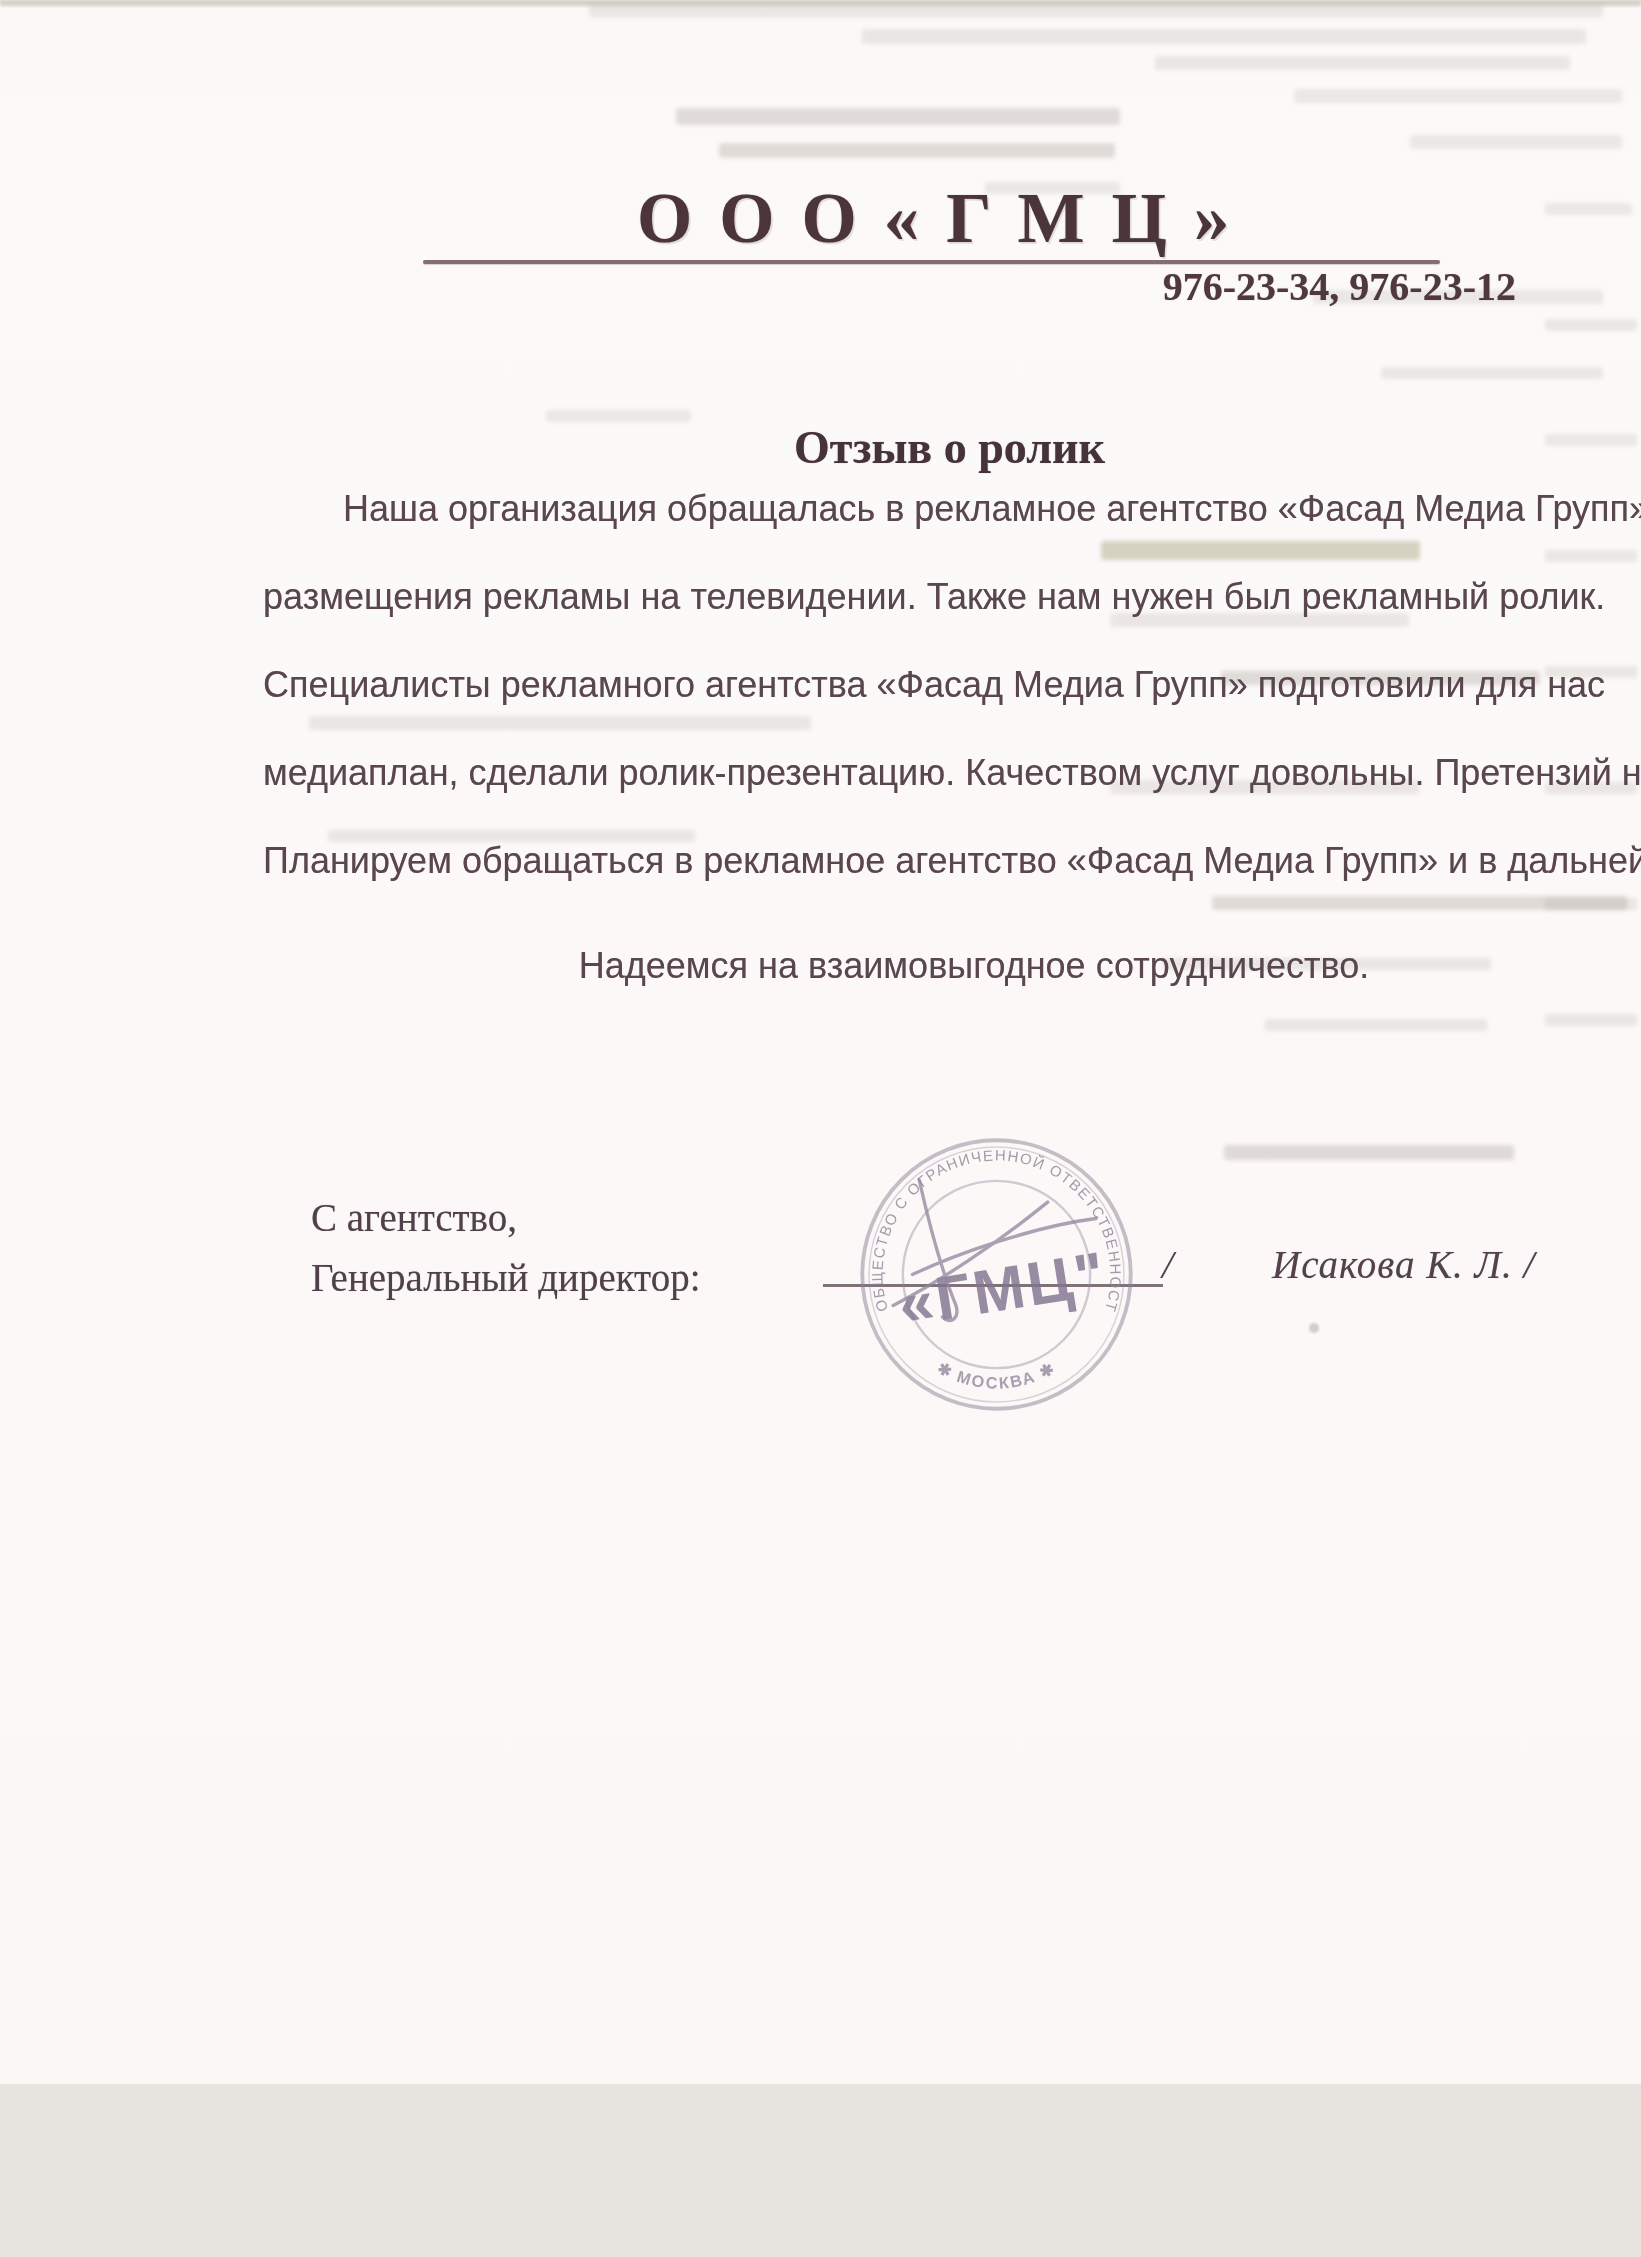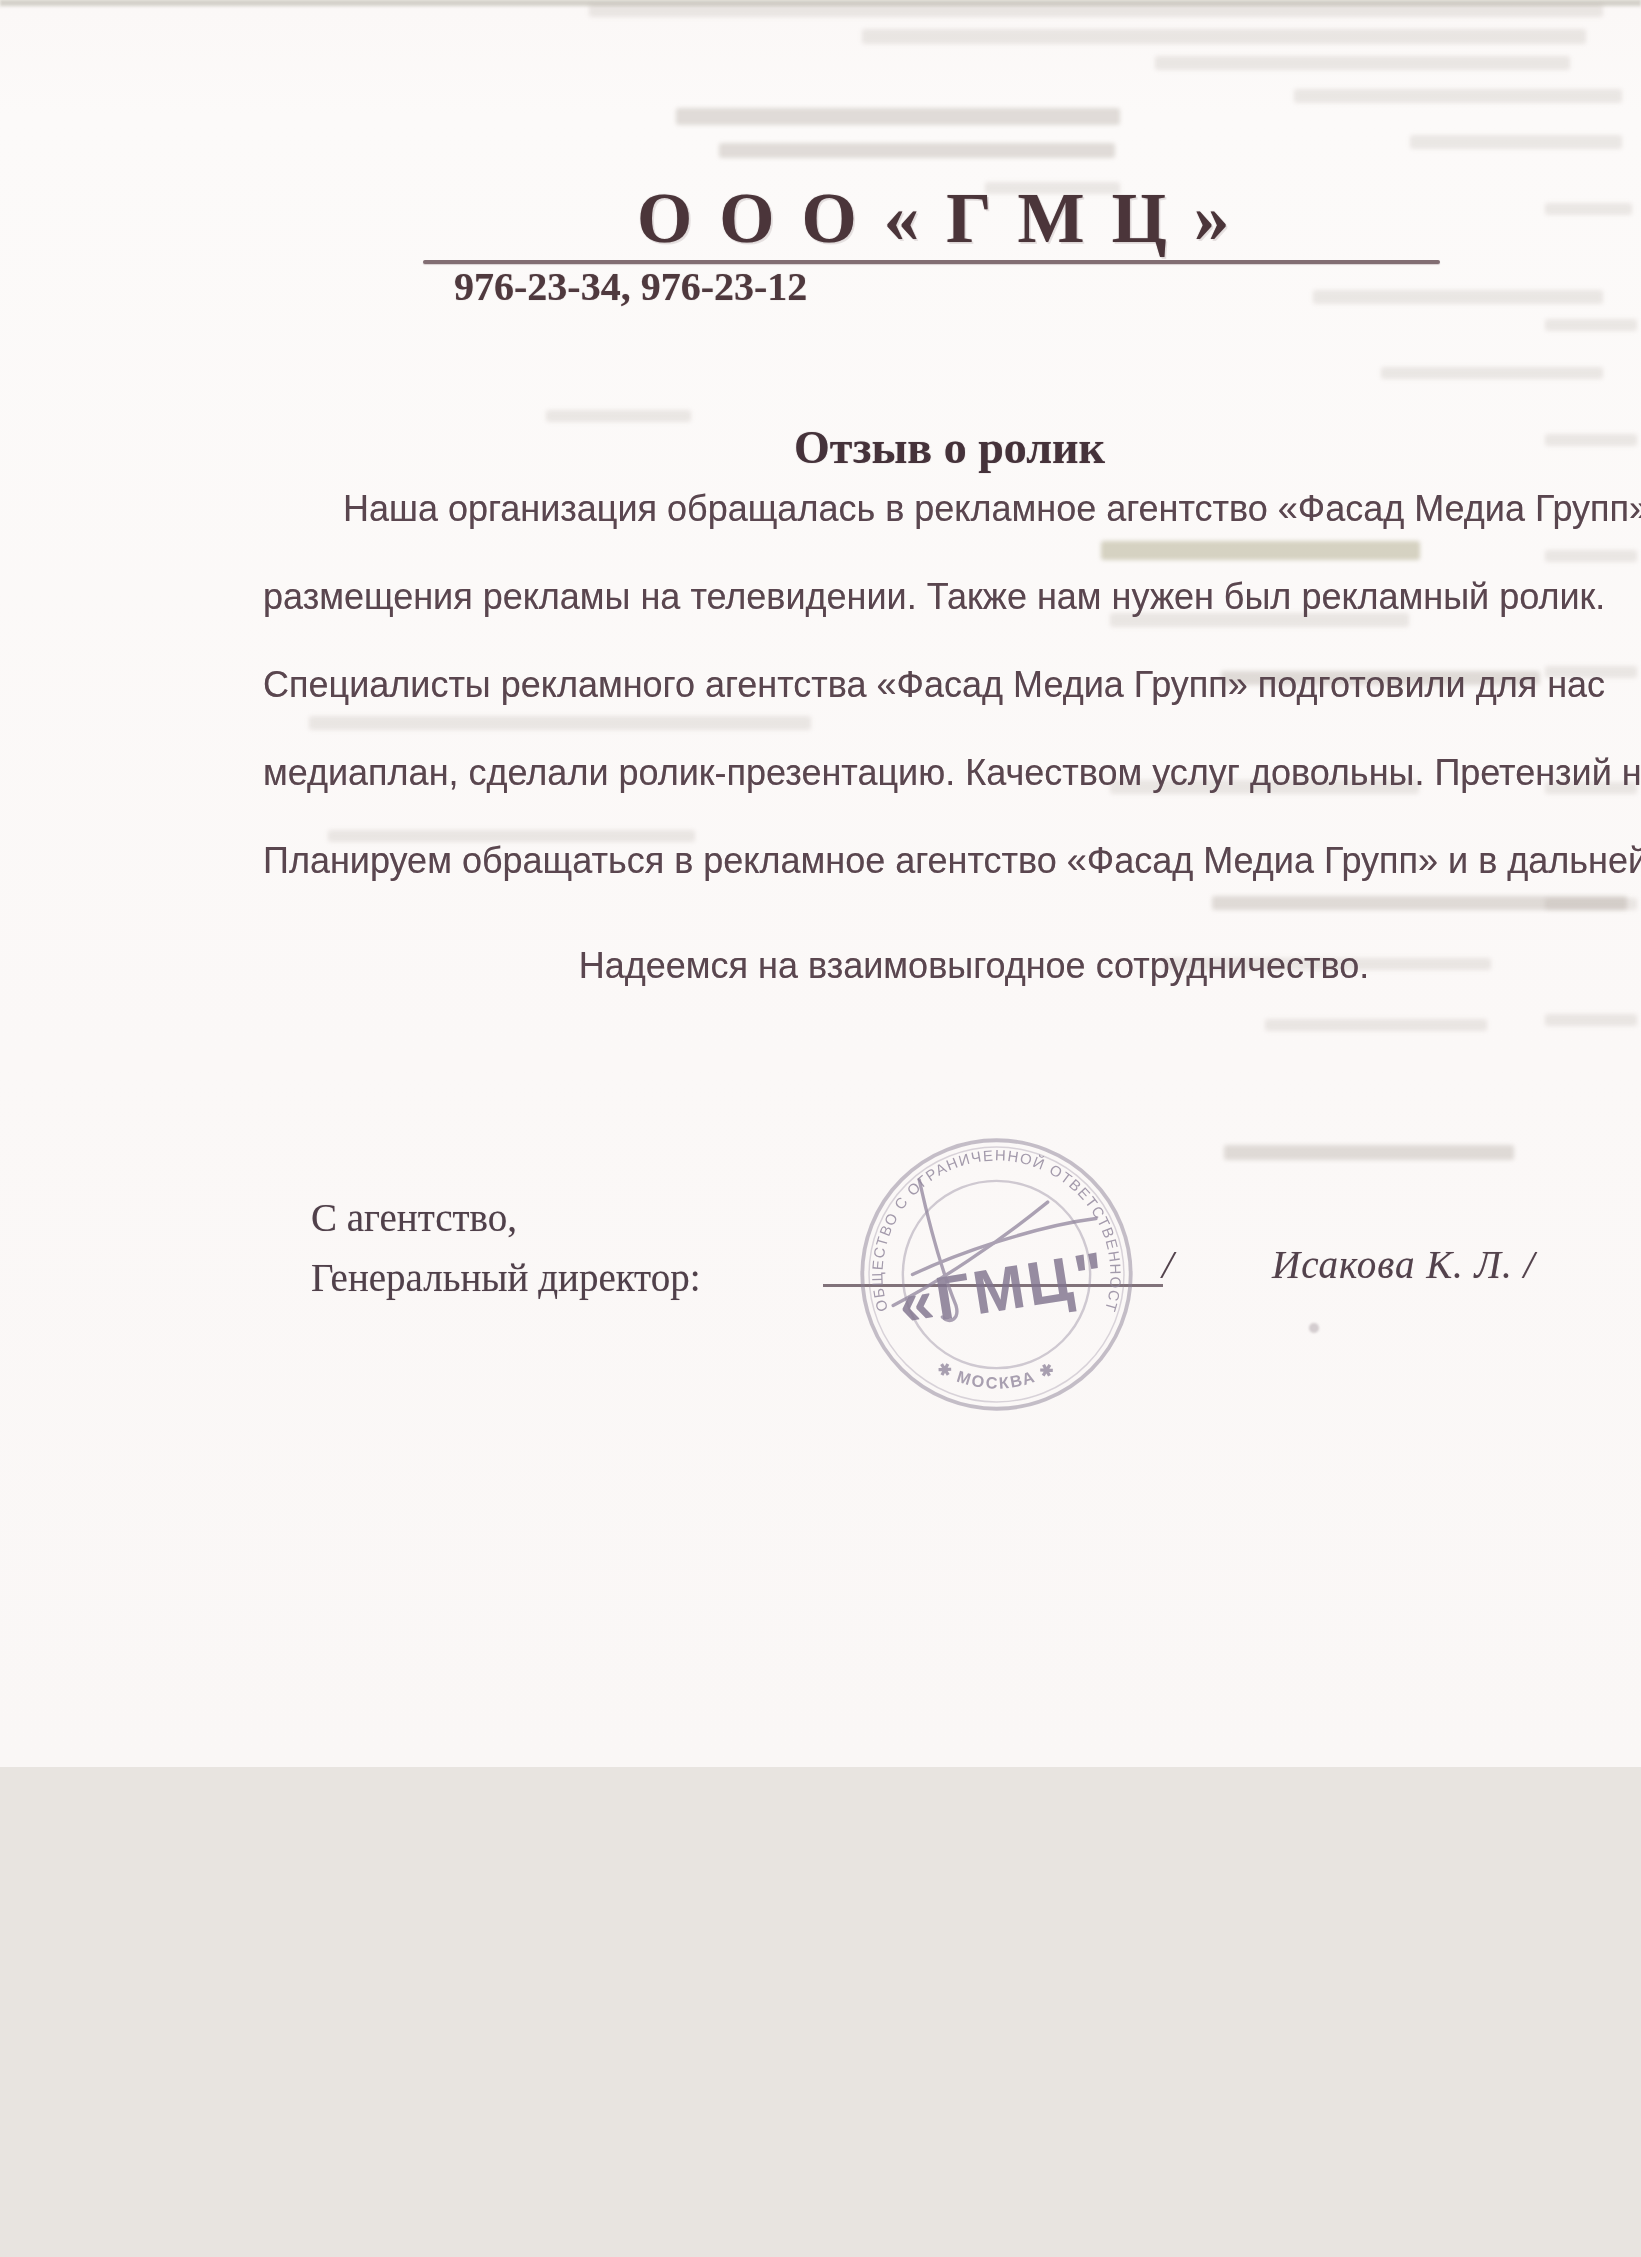--- a/index.html
+++ b/index.html
@@ -1,18 +1,18 @@
 <!DOCTYPE html>
 <html><head>
 <meta charset="utf-8">
 <style>
   html,body{margin:0;padding:0;background:#e8e4e0;}
   .page{
     position:relative;
-    width:1641px;height:1767px;
+    width:1641px;height:2084px;
     margin:0 auto;
     background:linear-gradient(180deg,#f1eeea 0px,#fbf8f7 9.7px,#fcfaf9 116px,#fbf8f7 60%,#faf7f6 100%);
     overflow:hidden;
     font-family:"Liberation Serif", serif;
     color:#4e3a40;
   }
   
   .company{
     position:absolute;left:637px;top:183px;
     font-family:"Liberation Serif", serif;
@@ -21,21 +21,21 @@
     text-shadow:0 0 1px rgba(75,53,58,.5), 1.9px 1.9px 0 rgba(75,53,58,.12);
     white-space:nowrap;
   }
   .head-rule{
     position:absolute;left:423px;top:260px;width:1017px;height:3.9px;
     background:#6d565c;opacity:.85;border-radius:1.9px;
     box-shadow:0 1px 1px rgba(109,86,92,.3);
   }
   .contact-row{
     position:absolute;left:454px;top:263px;width:1062px;
-    display:flex;align-items:flex-end;gap:21px;white-space:nowrap;
+    display:flex;align-items:flex-end;gap:21px;white-space:nowrap;flex-direction:column;
   }
   .phones{
     font-weight:bold;font-size:40px;color:#4f393e;
     text-shadow:0 0 1px rgba(79,57,62,.45);
   }
   .address{
     font-size:29px;color:#5e4a4f;letter-spacing:0.5px;
     text-shadow:0 0 0.5px rgba(94,74,79,.4);
   }
   

